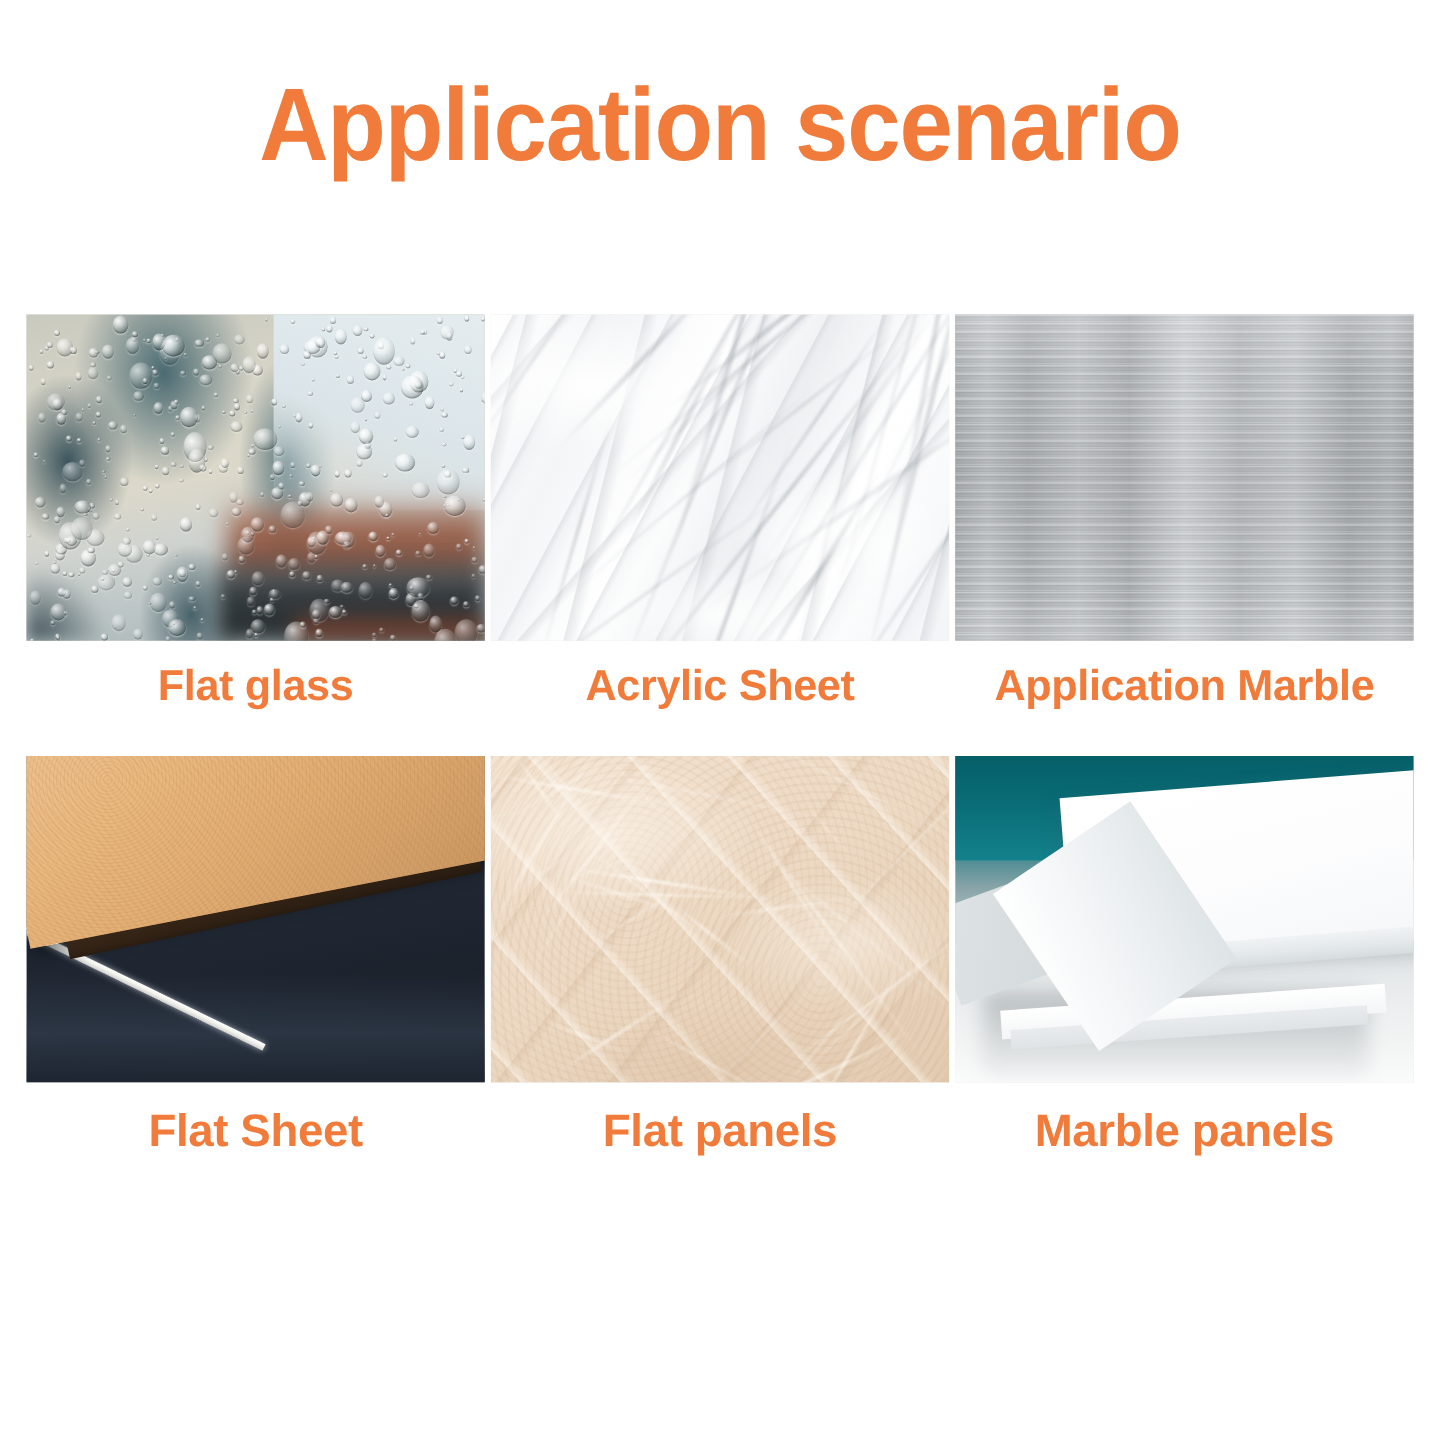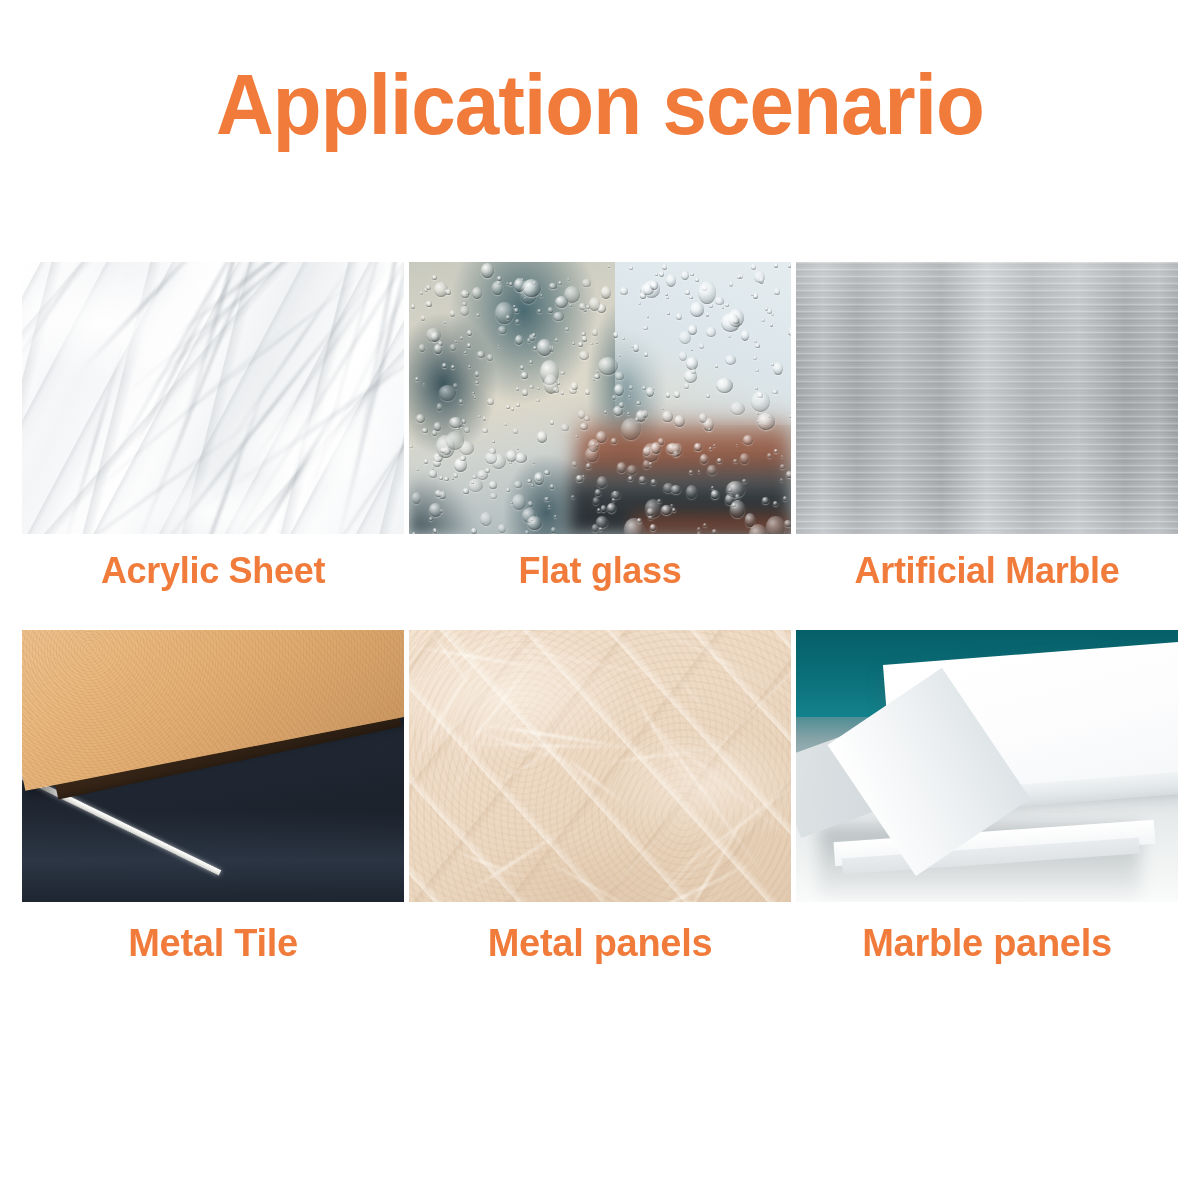--- a/index.html
+++ b/index.html
@@ -265,55 +265,20 @@
   }
 </style>
 </head>
 <body>
 
 <div id="page">
 
   <div id="page-title">Application scenario</div>
 
   <div id="grid">
-
-    <div class="cell row1">
-      <div class="thumb">
-        <div class="marble-w"></div>
-        <div id="wveins">
-            <div class="marble-vein" style="top:35.2%;left:34.1%;width:121%;height:3.8px;transform:rotate(103.9deg);opacity:0.52;"></div>
-            <div class="marble-vein" style="top:37.1%;left:-14.9%;width:128%;height:3.4px;transform:rotate(111.9deg);opacity:0.59;"></div>
-            <div class="marble-vein" style="top:2.3%;left:31.9%;width:60%;height:4.1px;transform:rotate(141.5deg);opacity:0.67;"></div>
-            <div class="marble-vein" style="top:5.1%;left:0.1%;width:108%;height:3.7px;transform:rotate(106.4deg);opacity:0.66;"></div>
-            <div class="marble-vein" style="top:76.8%;left:36.9%;width:117%;height:1.5px;transform:rotate(123.8deg);opacity:0.56;"></div>
-            <div class="marble-vein" style="top:82.4%;left:40.4%;width:59%;height:4.3px;transform:rotate(120.9deg);opacity:0.58;"></div>
-            <div class="marble-vein" style="top:35.9%;left:42.8%;width:72%;height:3.5px;transform:rotate(124.5deg);opacity:0.28;"></div>
-            <div class="marble-vein" style="top:35.9%;left:13.2%;width:56%;height:3.7px;transform:rotate(116.9deg);opacity:0.53;"></div>
-            <div class="marble-vein" style="top:68.2%;left:-10.0%;width:57%;height:1.7px;transform:rotate(106.3deg);opacity:0.73;"></div>
-            <div class="marble-vein" style="top:11.3%;left:14.2%;width:89%;height:1.6px;transform:rotate(140.2deg);opacity:0.62;"></div>
-            <div class="marble-vein" style="top:33.5%;left:38.2%;width:64%;height:1.9px;transform:rotate(124.4deg);opacity:0.69;"></div>
-            <div class="marble-vein" style="top:60.6%;left:3.7%;width:115%;height:2.8px;transform:rotate(128.1deg);opacity:0.67;"></div>
-            <div class="marble-vein" style="top:52.7%;left:34.1%;width:101%;height:4.3px;transform:rotate(145.1deg);opacity:0.29;"></div>
-            <div class="marble-vein" style="top:45.1%;left:8.5%;width:138%;height:1.1px;transform:rotate(104.8deg);opacity:0.40;"></div>
-            <div class="marble-vein" style="top:2.8%;left:35.1%;width:124%;height:4.3px;transform:rotate(100.5deg);opacity:0.53;"></div>
-            <div class="marble-vein" style="top:2.8%;left:22.4%;width:139%;height:2.4px;transform:rotate(105.6deg);opacity:0.41;"></div>
-            <div class="marble-vein" style="top:14.7%;left:-16.9%;width:129%;height:3.1px;transform:rotate(119.8deg);opacity:0.54;"></div>
-            <div class="marble-vein" style="top:88.1%;left:-16.0%;width:94%;height:1.7px;transform:rotate(144.0deg);opacity:0.43;"></div>
-            <div class="marble-vein" style="top:96.5%;left:3.0%;width:95%;height:3.1px;transform:rotate(110.0deg);opacity:0.70;"></div>
-            <div class="marble-vein" style="top:23.4%;left:20.1%;width:59%;height:2.6px;transform:rotate(135.5deg);opacity:0.30;"></div>
-            <div class="marble-vein" style="top:32.7%;left:15.6%;width:140%;height:2.6px;transform:rotate(121.5deg);opacity:0.35;"></div>
-            <div class="marble-vein" style="top:19.3%;left:37.3%;width:120%;height:1.8px;transform:rotate(116.1deg);opacity:0.27;"></div>
-            <div class="marble-vein" style="top:30.6%;left:33.4%;width:64%;height:1.5px;transform:rotate(142.0deg);opacity:0.48;"></div>
-            <div class="marble-vein" style="top:53.5%;left:5.4%;width:77%;height:1.4px;transform:rotate(139.6deg);opacity:0.75;"></div>
-            <div class="marble-vein" style="top:13.8%;left:6.0%;width:53%;height:3.8px;transform:rotate(133.3deg);opacity:0.58;"></div>
-            <div class="marble-vein" style="top:15.8%;left:-17.8%;width:52%;height:2.0px;transform:rotate(124.0deg);opacity:0.43;"></div>
-          </div>
-      </div>
-      <div class="caption">Acrylic Sheet</div>
-    </div>
 
     <div class="cell row1">
       <div class="thumb">
         <div class="glass-base"></div>
         <div class="glass-sky"></div>
         <div class="glass-rust"></div>
         <div class="glass-darkL"></div>
         <div class="glass-dark"></div>
         <div class="glass-rustB"></div>
         <div class="drops" id="drops">
@@ -737,39 +702,74 @@
             <i style="left:32.23%;top:73.61%;width:2.4px;height:2.0px;opacity:0.69;"></i>
             <i style="left:17.59%;top:18.72%;width:3.5px;height:4.0px;opacity:0.61;"></i>
             <i style="left:10.57%;top:56.86%;width:13.2px;height:11.3px;opacity:0.96;"></i>
           </div>
       </div>
       <div class="caption">Flat glass</div>
     </div>
 
     <div class="cell row1">
       <div class="thumb">
+        <div class="marble-w"></div>
+        <div id="wveins">
+            <div class="marble-vein" style="top:35.2%;left:34.1%;width:121%;height:3.8px;transform:rotate(103.9deg);opacity:0.52;"></div>
+            <div class="marble-vein" style="top:37.1%;left:-14.9%;width:128%;height:3.4px;transform:rotate(111.9deg);opacity:0.59;"></div>
+            <div class="marble-vein" style="top:2.3%;left:31.9%;width:60%;height:4.1px;transform:rotate(141.5deg);opacity:0.67;"></div>
+            <div class="marble-vein" style="top:5.1%;left:0.1%;width:108%;height:3.7px;transform:rotate(106.4deg);opacity:0.66;"></div>
+            <div class="marble-vein" style="top:76.8%;left:36.9%;width:117%;height:1.5px;transform:rotate(123.8deg);opacity:0.56;"></div>
+            <div class="marble-vein" style="top:82.4%;left:40.4%;width:59%;height:4.3px;transform:rotate(120.9deg);opacity:0.58;"></div>
+            <div class="marble-vein" style="top:35.9%;left:42.8%;width:72%;height:3.5px;transform:rotate(124.5deg);opacity:0.28;"></div>
+            <div class="marble-vein" style="top:35.9%;left:13.2%;width:56%;height:3.7px;transform:rotate(116.9deg);opacity:0.53;"></div>
+            <div class="marble-vein" style="top:68.2%;left:-10.0%;width:57%;height:1.7px;transform:rotate(106.3deg);opacity:0.73;"></div>
+            <div class="marble-vein" style="top:11.3%;left:14.2%;width:89%;height:1.6px;transform:rotate(140.2deg);opacity:0.62;"></div>
+            <div class="marble-vein" style="top:33.5%;left:38.2%;width:64%;height:1.9px;transform:rotate(124.4deg);opacity:0.69;"></div>
+            <div class="marble-vein" style="top:60.6%;left:3.7%;width:115%;height:2.8px;transform:rotate(128.1deg);opacity:0.67;"></div>
+            <div class="marble-vein" style="top:52.7%;left:34.1%;width:101%;height:4.3px;transform:rotate(145.1deg);opacity:0.29;"></div>
+            <div class="marble-vein" style="top:45.1%;left:8.5%;width:138%;height:1.1px;transform:rotate(104.8deg);opacity:0.40;"></div>
+            <div class="marble-vein" style="top:2.8%;left:35.1%;width:124%;height:4.3px;transform:rotate(100.5deg);opacity:0.53;"></div>
+            <div class="marble-vein" style="top:2.8%;left:22.4%;width:139%;height:2.4px;transform:rotate(105.6deg);opacity:0.41;"></div>
+            <div class="marble-vein" style="top:14.7%;left:-16.9%;width:129%;height:3.1px;transform:rotate(119.8deg);opacity:0.54;"></div>
+            <div class="marble-vein" style="top:88.1%;left:-16.0%;width:94%;height:1.7px;transform:rotate(144.0deg);opacity:0.43;"></div>
+            <div class="marble-vein" style="top:96.5%;left:3.0%;width:95%;height:3.1px;transform:rotate(110.0deg);opacity:0.70;"></div>
+            <div class="marble-vein" style="top:23.4%;left:20.1%;width:59%;height:2.6px;transform:rotate(135.5deg);opacity:0.30;"></div>
+            <div class="marble-vein" style="top:32.7%;left:15.6%;width:140%;height:2.6px;transform:rotate(121.5deg);opacity:0.35;"></div>
+            <div class="marble-vein" style="top:19.3%;left:37.3%;width:120%;height:1.8px;transform:rotate(116.1deg);opacity:0.27;"></div>
+            <div class="marble-vein" style="top:30.6%;left:33.4%;width:64%;height:1.5px;transform:rotate(142.0deg);opacity:0.48;"></div>
+            <div class="marble-vein" style="top:53.5%;left:5.4%;width:77%;height:1.4px;transform:rotate(139.6deg);opacity:0.75;"></div>
+            <div class="marble-vein" style="top:13.8%;left:6.0%;width:53%;height:3.8px;transform:rotate(133.3deg);opacity:0.58;"></div>
+            <div class="marble-vein" style="top:15.8%;left:-17.8%;width:52%;height:2.0px;transform:rotate(124.0deg);opacity:0.43;"></div>
+          </div>
+      </div>
+      <div class="caption">Acrylic Sheet</div>
+    </div>
+
+    <div class="cell row1">
+      <div class="thumb">
         <div class="brushed"></div>
       </div>
-      <div class="caption">Artificial Marble</div>
+      <div class="caption">Application Marble</div>
     </div>
 
     <div class="cell row2">
       <div class="thumb">
         <div class="tile-bg"></div>
         <div class="tile-bg-hl"></div>
 
         <div class="clear-sheet" style="left:-4%; top:50%; width:62%; transform:rotate(26deg); transform-origin:left center;"></div>
 
         <div class="clear-sheet" style="right:-6%; top:16%; width:58%; transform:rotate(22deg); transform-origin:right center;"></div>
 
         <div class="board-edge" style="left:8%; top:53%; width:92%; height:26px; transform:rotate(-12deg); transform-origin:left top;"></div>
 
         <div class="board board-top"></div>
       </div>
-      <div class="caption">Metal Tile</div>
+      <div class="caption">Flat Sheet</div>
     </div>
 
     <div class="cell row2">
       <div class="thumb">
         <div class="travertine"></div>
         <div id="tcracks">
             <div class="trav-crack" style="top:12.5%;left:19.4%;width:62%;height:1.9px;transform:rotate(11.4deg);opacity:0.36;"></div>
             <div class="trav-crack" style="top:46.4%;left:15.9%;width:37%;height:2.0px;transform:rotate(-32.0deg);opacity:0.50;"></div>
             <div class="trav-crack" style="top:70.2%;left:54.2%;width:67%;height:2.3px;transform:rotate(-36.5deg);opacity:0.62;"></div>
             <div class="trav-crack" style="top:46.3%;left:-2.0%;width:38%;height:1.4px;transform:rotate(-58.5deg);opacity:0.58;"></div>
@@ -798,21 +798,21 @@
             <div class="trav-crack" style="top:55.5%;left:47.4%;width:69%;height:3.1px;transform:rotate(39.5deg);opacity:0.34;"></div>
             <div class="trav-crack" style="top:85.9%;left:10.3%;width:23%;height:3.0px;transform:rotate(21.0deg);opacity:0.55;"></div>
             <div class="trav-crack" style="top:57.7%;left:43.9%;width:65%;height:2.9px;transform:rotate(54.0deg);opacity:0.60;"></div>
             <div class="trav-crack" style="top:31.3%;left:0.1%;width:31%;height:1.5px;transform:rotate(-35.4deg);opacity:0.30;"></div>
             <div class="trav-crack" style="top:96.8%;left:49.5%;width:47%;height:2.6px;transform:rotate(-26.0deg);opacity:0.79;"></div>
             <div class="trav-crack" style="top:23.0%;left:64.3%;width:19%;height:1.0px;transform:rotate(50.5deg);opacity:0.79;"></div>
             <div class="trav-crack" style="top:83.9%;left:49.5%;width:50%;height:1.7px;transform:rotate(-50.4deg);opacity:0.35;"></div>
             <div class="trav-crack" style="top:75.5%;left:55.3%;width:58%;height:1.1px;transform:rotate(-43.4deg);opacity:0.75;"></div>
           </div>
       </div>
-      <div class="caption">Metal panels</div>
+      <div class="caption">Flat panels</div>
     </div>
 
     <div class="cell row2">
       <div class="thumb">
         <div class="pp-bg"></div>
         <div class="pp-teal"></div>
         <div class="pp-table"></div>
 
         <div class="pp-shadow" style="left:6%; top:72%; width:84%; height:26%;"></div>
         <div class="pp-board" style="left:10%; top:74%; width:84%; height:9%; transform:rotate(-4deg);

